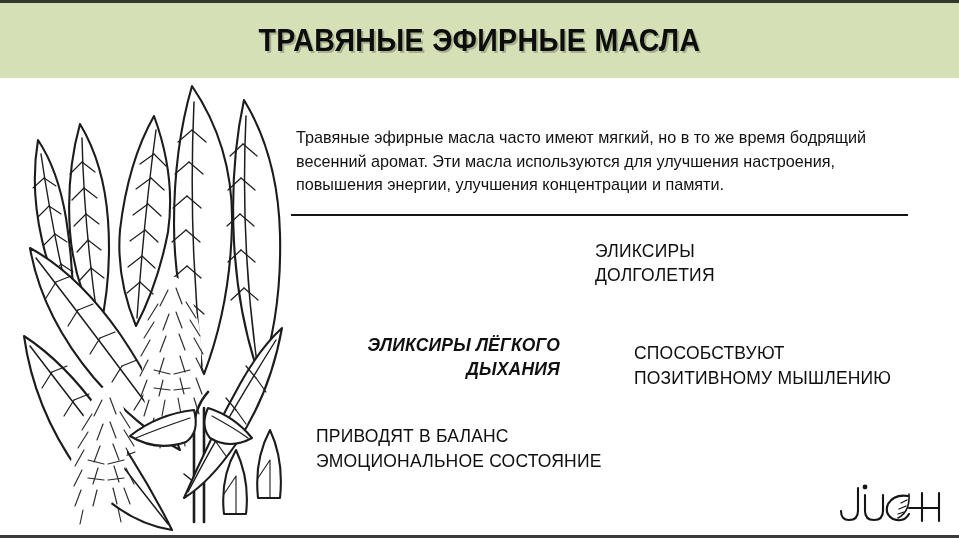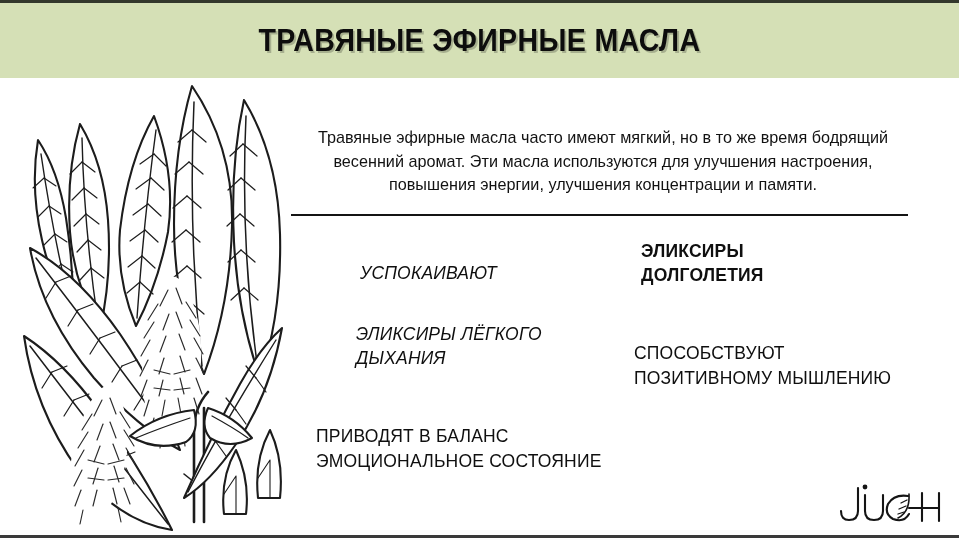--- a/index.html
+++ b/index.html
@@ -66,21 +66,21 @@
 
   
   #intro-paragraph {
     position: absolute;
     left: 296px;
     top: 110px;
     width: 614px;
     font-size: 16.2px;
     line-height: 23.4px;
     color: #121212;
-    text-align: center;
+    text-align: left;
   }
 
   
   #divider {
     position: absolute;
     left: 291px;
     top: 214px;
     width: 617px;
     height: 0;
     border-top: 2px solid #141414;
@@ -94,34 +94,34 @@
   }
   #benefit-calm {
     left: 360px;
     top: 263px;
     font-size: 17.5px;
     font-style: italic;
     font-weight: normal;
     letter-spacing: 0.2px;
   }
   #benefit-longevity {
-    left: 641px;
+    left: 595px;
     top: 239px;
     font-size: 17.5px;
-    font-weight: bold;
+    font-weight: normal;
     line-height: 24px;
     letter-spacing: 0.2px;
   }
   #benefit-breathing {
     left: 356px;
-    top: 322px;
+    top: 333px;
     width: 204px;
-    text-align: left;
+    text-align: right;
     font-size: 17.5px;
-    font-weight: normal;
+    font-weight: bold;
     font-style: italic;
     line-height: 24px;
     letter-spacing: 0.2px;
   }
   #benefit-positive {
     left: 634px;
     top: 341px;
     font-size: 17.5px;
     line-height: 25px;
     letter-spacing: 0.2px;
@@ -361,21 +361,20 @@
         <path d="M204 338 Q226 350 240 360" fill="none" stroke-width="1.2"></path>
 
       </g>
     </svg>
   </div>
 
   <p id="intro-paragraph">Травяные эфирные масла часто имеют мягкий, но в то же время бодрящий весенний аромат. Эти масла используются для улучшения настроения, повышения энергии, улучшения концентрации и памяти.</p>
 
   <div id="divider"></div>
 
-  <div class="benefit" id="benefit-calm">УСПОКАИВАЮТ</div>
 
   <div class="benefit" id="benefit-longevity">ЭЛИКСИРЫ
 ДОЛГОЛЕТИЯ</div>
 
   <div class="benefit" id="benefit-breathing">ЭЛИКСИРЫ ЛЁГКОГО
 ДЫХАНИЯ</div>
 
   <div class="benefit" id="benefit-positive">СПОСОБСТВУЮТ
 ПОЗИТИВНОМУ МЫШЛЕНИЮ</div>
 

